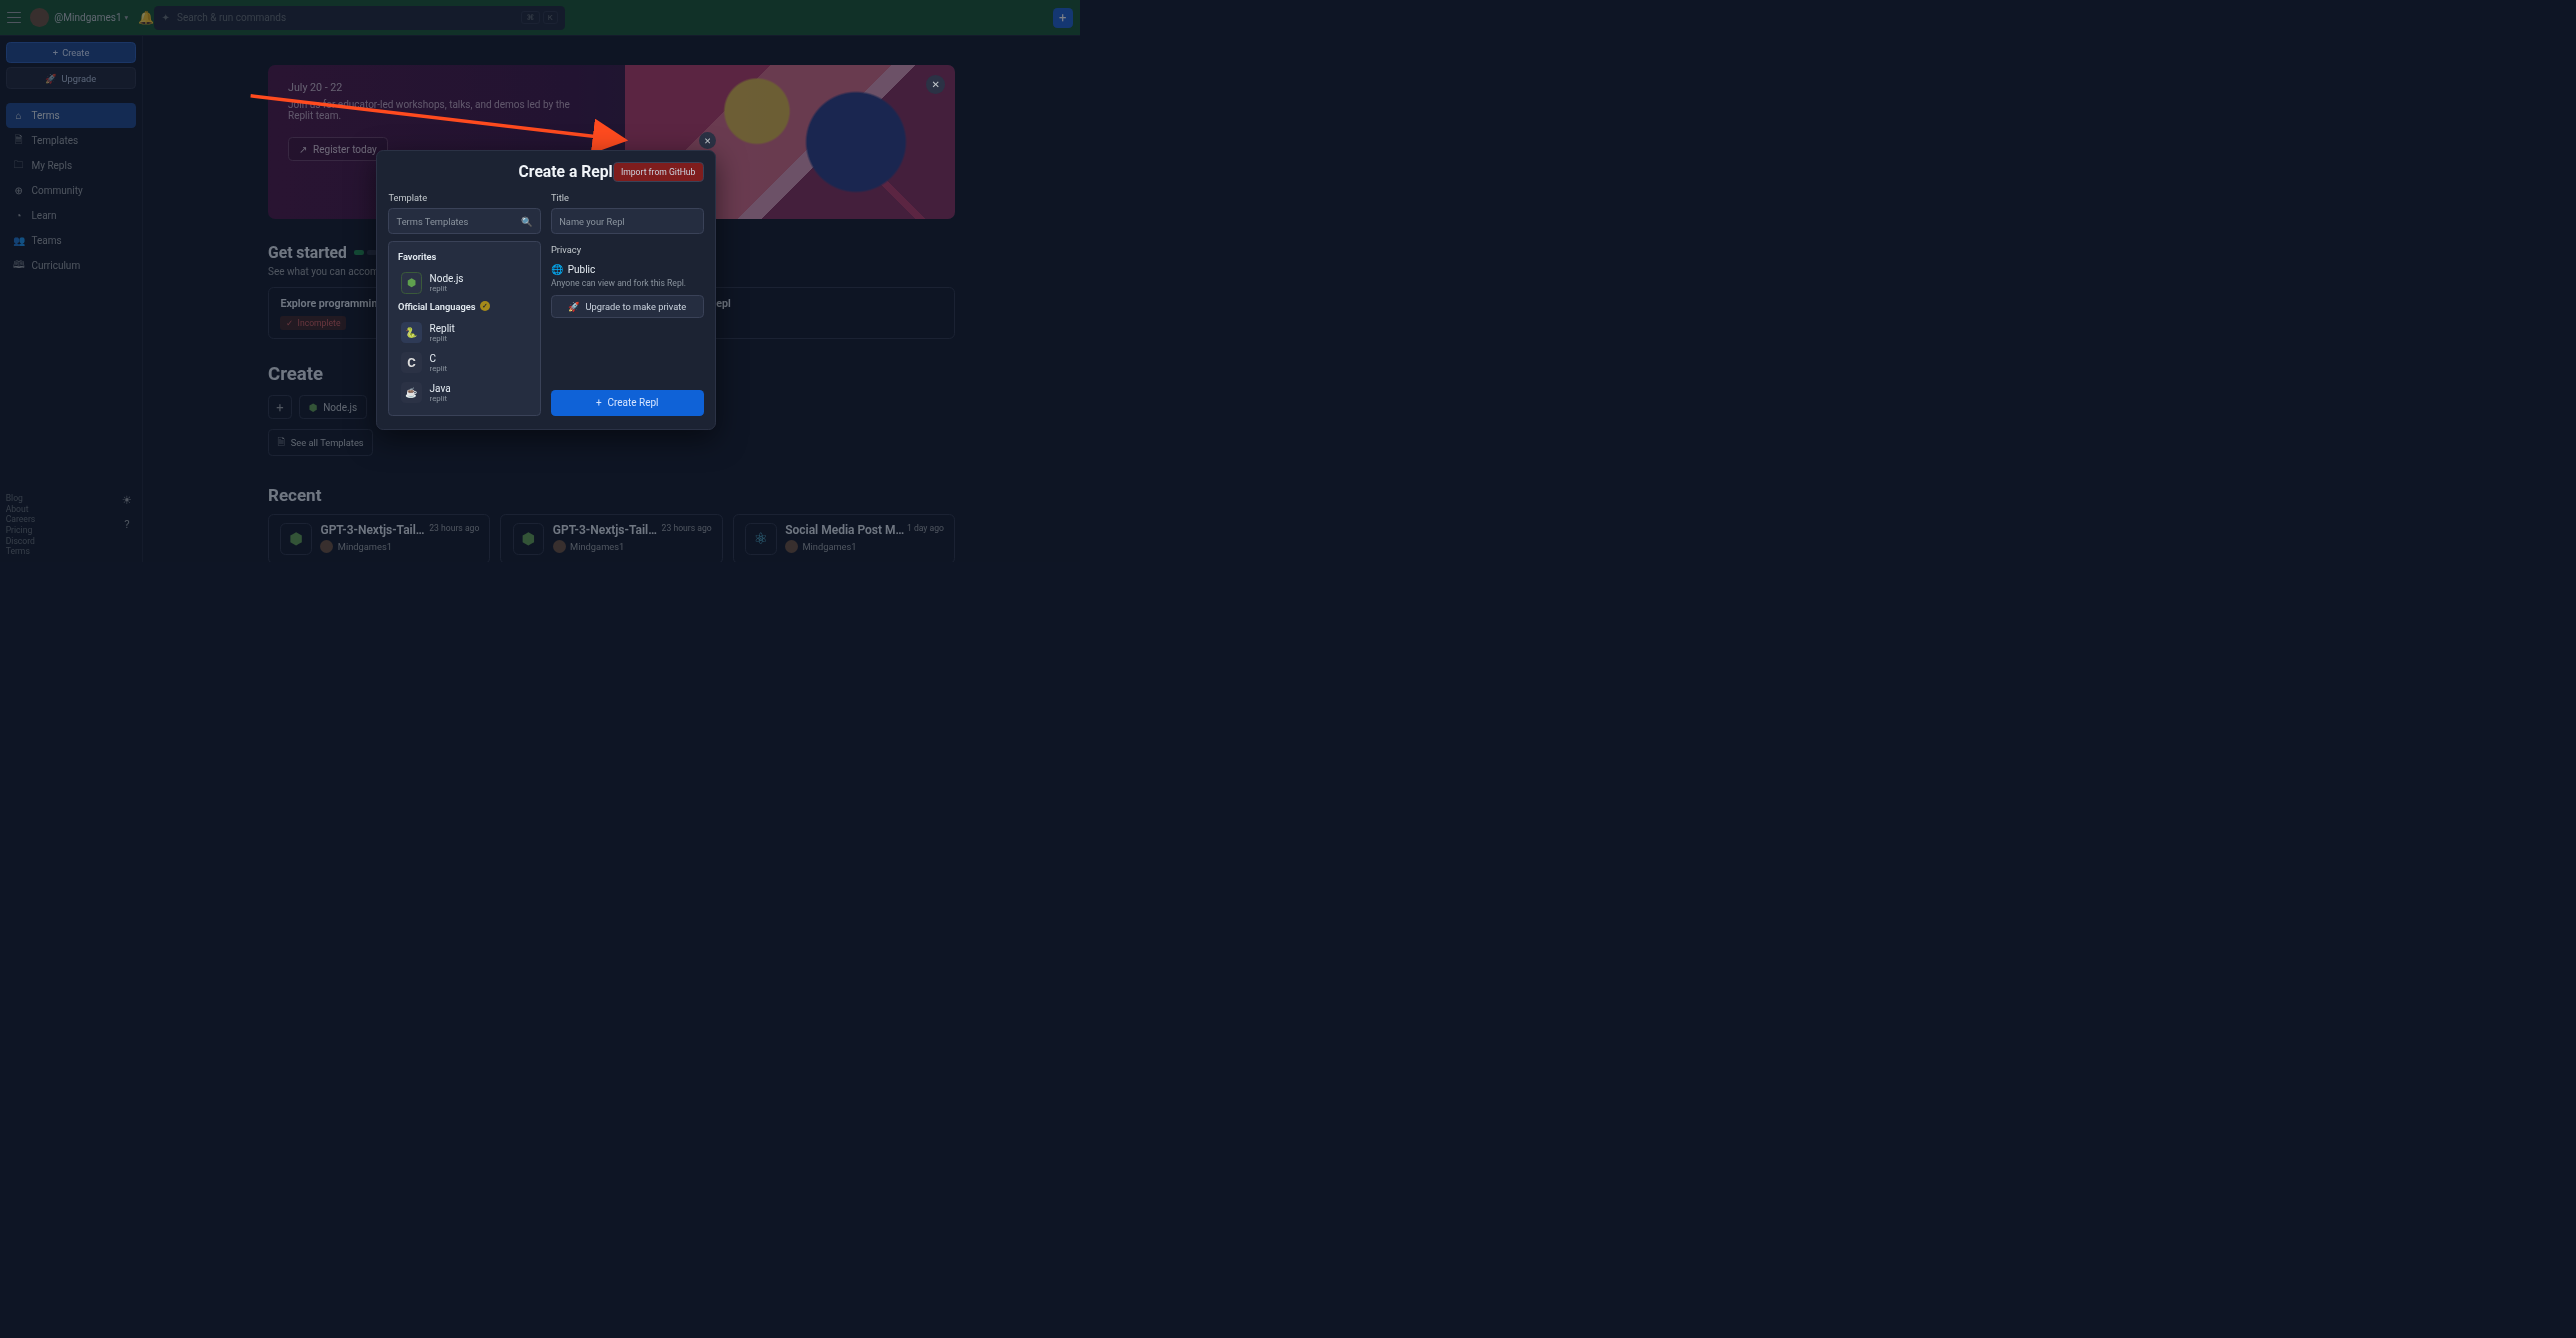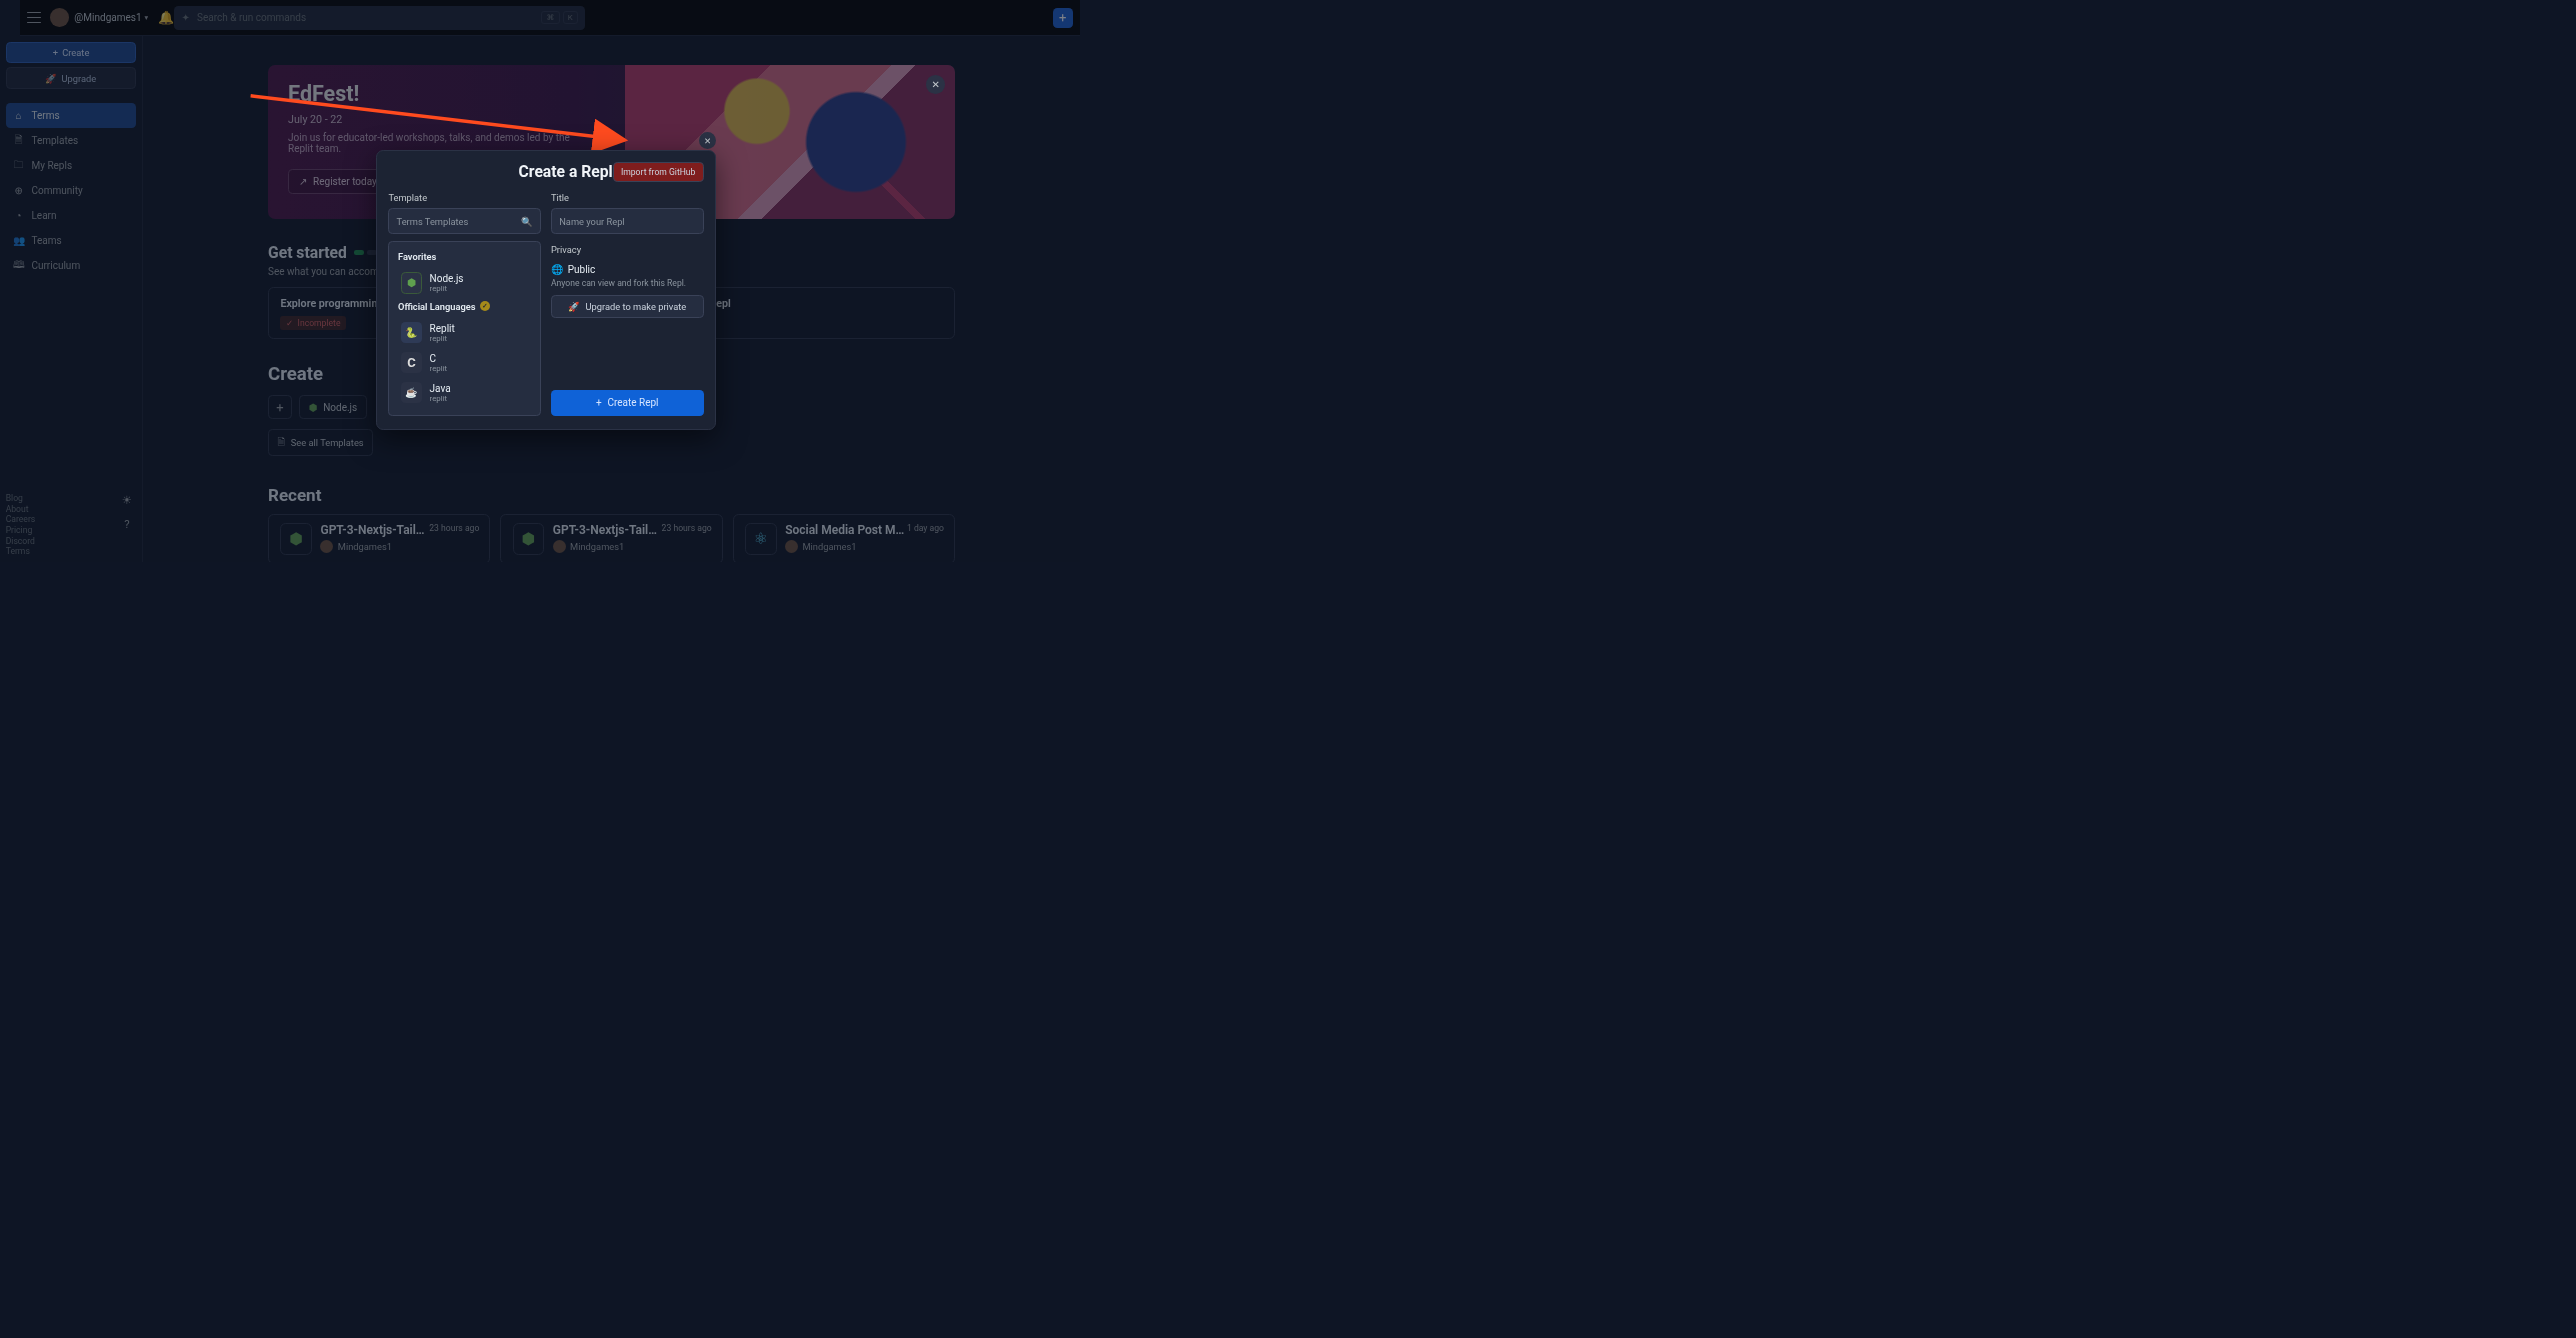--- a/index.html
+++ b/index.html
@@ -11,23 +11,22 @@
   width: 1080px;
   height: 562px;
   overflow: hidden;
   position: relative;
 }
 .topbar {
   display: flex;
   align-items: center;
   height: 36px;
   padding: 0 7.2px;
-  background: #000000;
+  background: #14532d;
   border-bottom: 0.7px solid #1c2333;
-  margin-left: 20px;
 }
 .hamburger { width: 14.3px; height: 11.4px; display: flex; flex-direction: column; justify-content: space-between; cursor: pointer; margin-right: 8.6px; }
 .hamburger span { height: 1.4px; background: #9da2a6; border-radius: 0.7px; }
 .avatar { width: 18.6px; height: 18.6px; border-radius: 50%; background: #6b4f3a; margin-right: 5.7px; }
 .username { color: #c2c8cc; font-size: 10px; margin-right: 2.9px; }
 .chevron-down { font-size: 7.2px; color: #9da2a6; margin-right: 10px; }
 .bell-icon { color: #9da2a6; font-size: 13px; }
 .searchbar {
   margin-left: auto; margin-right: auto;
   width: 411px; height: 24px;
@@ -245,21 +244,20 @@
       <span>☀</span>
       <span>?</span>
     </div>
   </div>
 </div>
 
 <div class="main">
   <div class="banner">
     <div class="banner-art"></div>
     <div class="banner-close">✕</div>
-    <h1>EdFest!</h1>
     <div class="dates">July 20 - 22</div>
     <div class="desc">Join us for educator-led workshops, talks, and demos led by the Replit team.</div>
     <div class="register-btn">
       <span>↗</span>
       <span>Register today</span>
     </div>
   </div>
 
   <div class="section-row">
     <span class="section-title">Get started</span>

